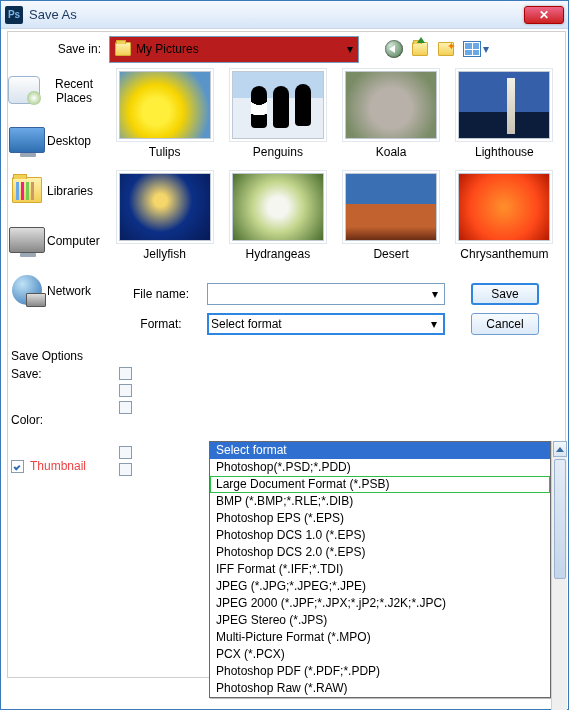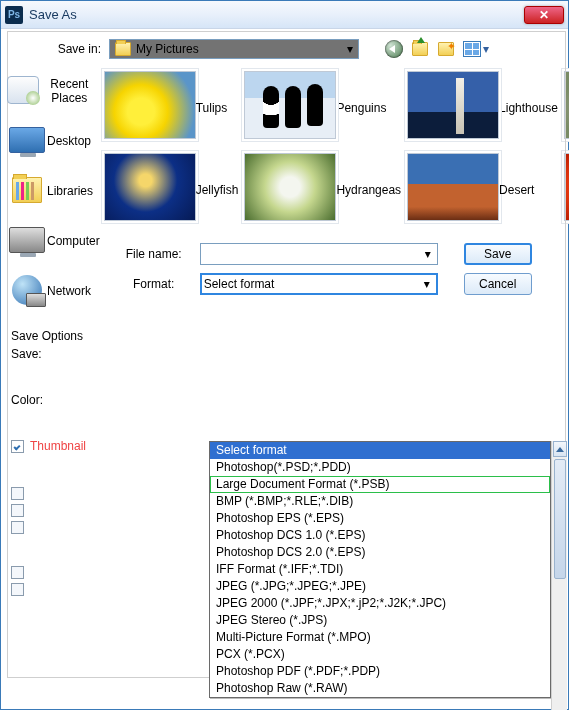--- a/index.html
+++ b/index.html
@@ -7,21 +7,21 @@
   .window { width: 569px; height: 710px; border: 1px solid #3a7ab8; background: #fff; position: relative; }
   .titlebar { height: 28px; background: linear-gradient(to bottom, #f6f9fd 0%, #e8f0fb 50%, #d6e5f7 100%); display: flex; align-items: center; padding: 0 4px; border-bottom: 1px solid #c9d6e8; }
   .titlebar .ps-icon { width: 18px; height: 18px; background: #0a2c4e; color: #7fb6e6; display: flex; align-items: center; justify-content: center; font-size: 10px; font-weight: bold; border-radius: 2px; margin-right: 6px; }
   .titlebar .title { flex: 1; color: #1b3c62; font-size: 13px; }
   .titlebar .close-btn { width: 40px; height: 18px; background: linear-gradient(to bottom,#e68 0%, #c22 100%); border: 1px solid #a00; border-radius: 3px; color: #fff; display: flex; align-items: center; justify-content: center; font-weight: bold; font-size: 12px; box-shadow: 0 0 3px rgba(0,0,0,.3);}
   .inner { position: absolute; top: 30px; left: 6px; right: 2px; bottom: 2px; background:#fff; }
   .panel-outline { position:absolute; top:0; left:0; right:0; height:647px; border:1px solid #cfcfcf; }
 
   .toprow { height: 36px; display: flex; align-items: center; padding: 4px 6px 4px 40px; }
   .savein-label { width: 62px; text-align: right; padding-right: 8px; }
-  .savein-combo { flex: 0 0 250px; height: 20px; border: 1px solid #7a9ebf; display: flex; align-items: center; background: #737373; }
+  .savein-combo { flex: 0 0 250px; height: 27px; border: 1px solid #7a9ebf; display: flex; align-items: center; background: #b91c1c; }
   .savein-combo .folder-ico { width:16px; height:14px; background: linear-gradient(#fff2b0,#f2cf55); border:1px solid #d6a92f; margin:0 5px; border-radius:1px; position:relative;}
   .savein-combo .folder-ico::before{content:"";position:absolute;top:-3px;left:0;width:8px;height:3px;background:#f2cf55;border:1px solid #d6a92f;border-bottom:none;border-radius:1px 1px 0 0;}
   .savein-combo .txt { flex:1; }
   .savein-combo .dd { width:16px; text-align:center; color:#000;}
   .nav-icons { display:flex; gap:8px; margin-left:26px; align-items:center; }
   .nav-icons .ic { width:18px; height:18px; display:flex; align-items:center; justify-content:center; }
   .back-ic { width:18px;height:18px;border-radius:50%;background:radial-gradient(circle at 30% 30%,#cfe3d3,#4a7a4f);box-shadow:inset 0 0 2px #000; position:relative;}
   .back-ic::after{content:"";position:absolute;left:4px;top:5px;border-top:4px solid transparent;border-bottom:4px solid transparent;border-right:6px solid #fff;}
   .up-ic { position:relative; width:16px;height:14px;background:linear-gradient(#fff2b0,#f2cf55);border:1px solid #d6a92f;border-radius:1px;}
   .up-ic::before{content:"";position:absolute;top:-3px;left:0;width:7px;height:3px;background:#f2cf55;border:1px solid #d6a92f;border-bottom:none;}
@@ -45,34 +45,34 @@
   .ico-lib{width:30px;height:26px;background:linear-gradient(#fff2b0,#f2cf55);border:1px solid #d6a92f;border-radius:1px;position:relative;}
   .ico-lib::before{content:"";position:absolute;top:-4px;left:0;width:12px;height:4px;background:#f2cf55;border:1px solid #d6a92f;border-bottom:none;}
   .ico-lib::after{content:"";position:absolute;left:3px;top:4px;width:3px;height:18px;background:#6aa8e6;box-shadow:5px 0 #e28,10px 0 #7c5,15px 0 #c96;}
   .ico-comp{width:36px;height:26px;border:1px solid #555;border-radius:2px;background:linear-gradient(#dedede,#888);position:relative;}
   .ico-comp::after{content:"";position:absolute;bottom:-5px;left:10px;width:16px;height:4px;background:#9aa7b4;border-radius:1px;}
   .ico-net{width:30px;height:30px;border-radius:50%;background:radial-gradient(circle at 35% 30%,#bfe3f7,#2f6fb1);position:relative;}
   .ico-net::after{content:"";position:absolute;bottom:-2px;right:-4px;width:18px;height:12px;background:linear-gradient(#dedede,#888);border:1px solid #555;border-radius:1px;}
 
   .file-area { flex:1; padding: 4px 8px 0 4px; }
   .thumb-grid { display:grid; grid-template-columns: repeat(4, 1fr); gap: 14px 6px; }
-  .thumb { display:flex; flex-direction:row; align-items:center; }
+  .thumb { display:flex; flex-direction:column; align-items:center; }
   .thumb .timg { width: 92px; height: 68px; border: 1px solid #bfc9d6; box-shadow: 0 0 0 2px #fff, 0 0 0 3px #e2e7ed; }
   .thumb .tlabel { margin-top: 6px; font-size:12px; }
 
   .field-rows { margin-top: 22px; }
   .field-row { display:flex; align-items:center; margin-bottom: 8px; }
   .field-row .flabel { width: 96px; text-align:center; padding-left:4px; }
   .text-combo { width: 238px; height:22px; border:1px solid #7a9ebf; background:#fff; display:flex; align-items:center; padding:0 2px; }
   .text-combo.hl { border:2px solid #2f86e0; }
   .text-combo .dd { margin-left:auto; width:14px; text-align:center; color:#000; }
   .btn { width:68px; height:22px; background:linear-gradient(#f7fbff,#dceaf8); border:1px solid #6f9dce; border-radius:3px; font-size:12px; display:flex;align-items:center;justify-content:center; margin-left: 26px;}
   .btn.primary { border:2px solid #2f86e0; }
 
-  .options { margin-top: 6px; padding-left: 4px; display:flex; gap:16px;flex-direction:column; }
+  .options { margin-top: 6px; padding-left: 4px; display:flex; gap:16px; }
   .opt-labels { width:92px; }
   .opt-label{ margin-bottom:32px; }
   .chk-col { width:14px; display:flex; flex-direction:column; gap:4px;}
   .chk { width:13px; height:13px; border:1px solid #8a9bad; background:#f4f7fb; }
   .chk.checked { background:#fff; position:relative;}
   .chk.checked::after{content:"";position:absolute;left:2px;top:4px;width:4px;height:2px;border-left:2px solid #2f6fb1;border-bottom:2px solid #2f6fb1;transform:rotate(-45deg);} 
   .thumb-row{display:flex;align-items:center;gap:6px;color:#ef4444;margin-top:4px;}
 
   .dd-list { position:absolute; top:410px; left:202px; width:342px; border:1px solid #6a6a6a; background:#fff; z-index:10; box-shadow:1px 1px 0 #bbb;}
   .dd-list .opt { padding:1px 6px; font-size:12px; line-height:15px; white-space:nowrap; overflow:hidden;}
@@ -179,26 +179,26 @@
         <div class="thumb-grid" id="thumbs">
             <div class="thumb">
               <div class="timg i-tulips"></div>
               <div class="tlabel">Tulips</div>
             </div>
             <div class="thumb">
               <div class="timg i-peng"></div>
               <div class="tlabel">Penguins</div>
             </div>
             <div class="thumb">
+              <div class="timg i-koala"></div>
+              <div class="tlabel">Koala</div>
+            </div>
+            <div class="thumb">
               <div class="timg i-light"></div>
               <div class="tlabel">Lighthouse</div>
-            </div>
-            <div class="thumb">
-              <div class="timg i-koala"></div>
-              <div class="tlabel">Koala</div>
             </div>
             <div class="thumb">
               <div class="timg i-jelly"></div>
               <div class="tlabel">Jellyfish</div>
             </div>
             <div class="thumb">
               <div class="timg i-hydra"></div>
               <div class="tlabel">Hydrangeas</div>
             </div>
             <div class="thumb">

